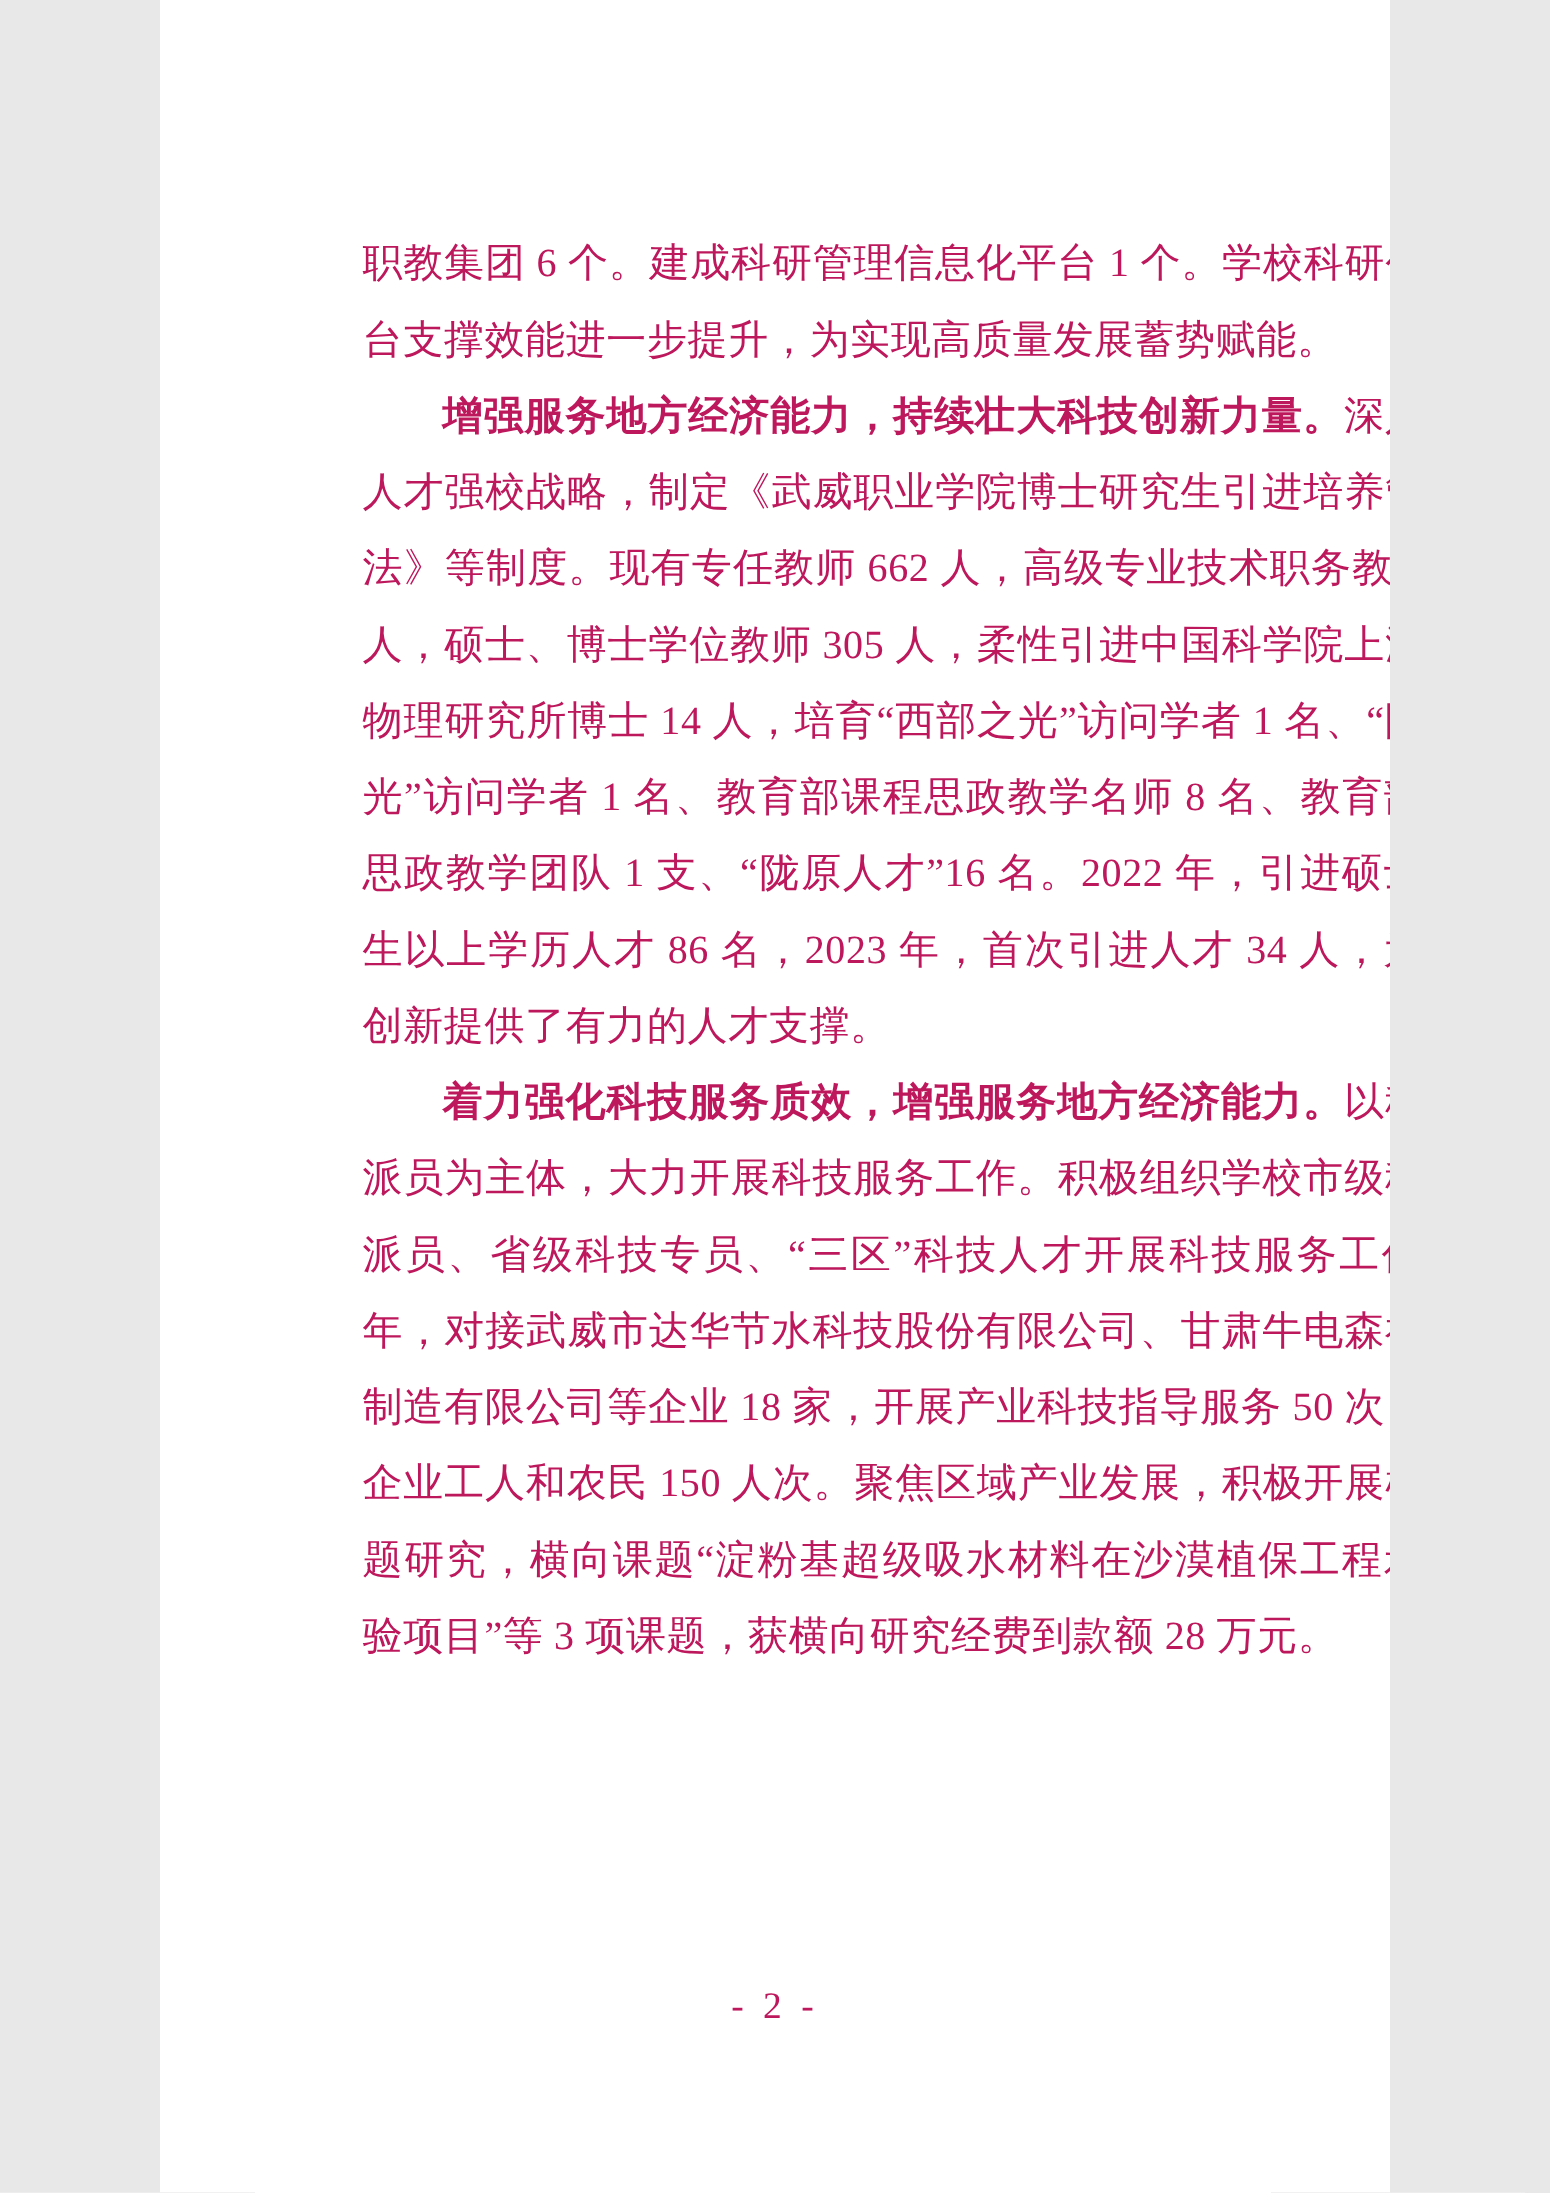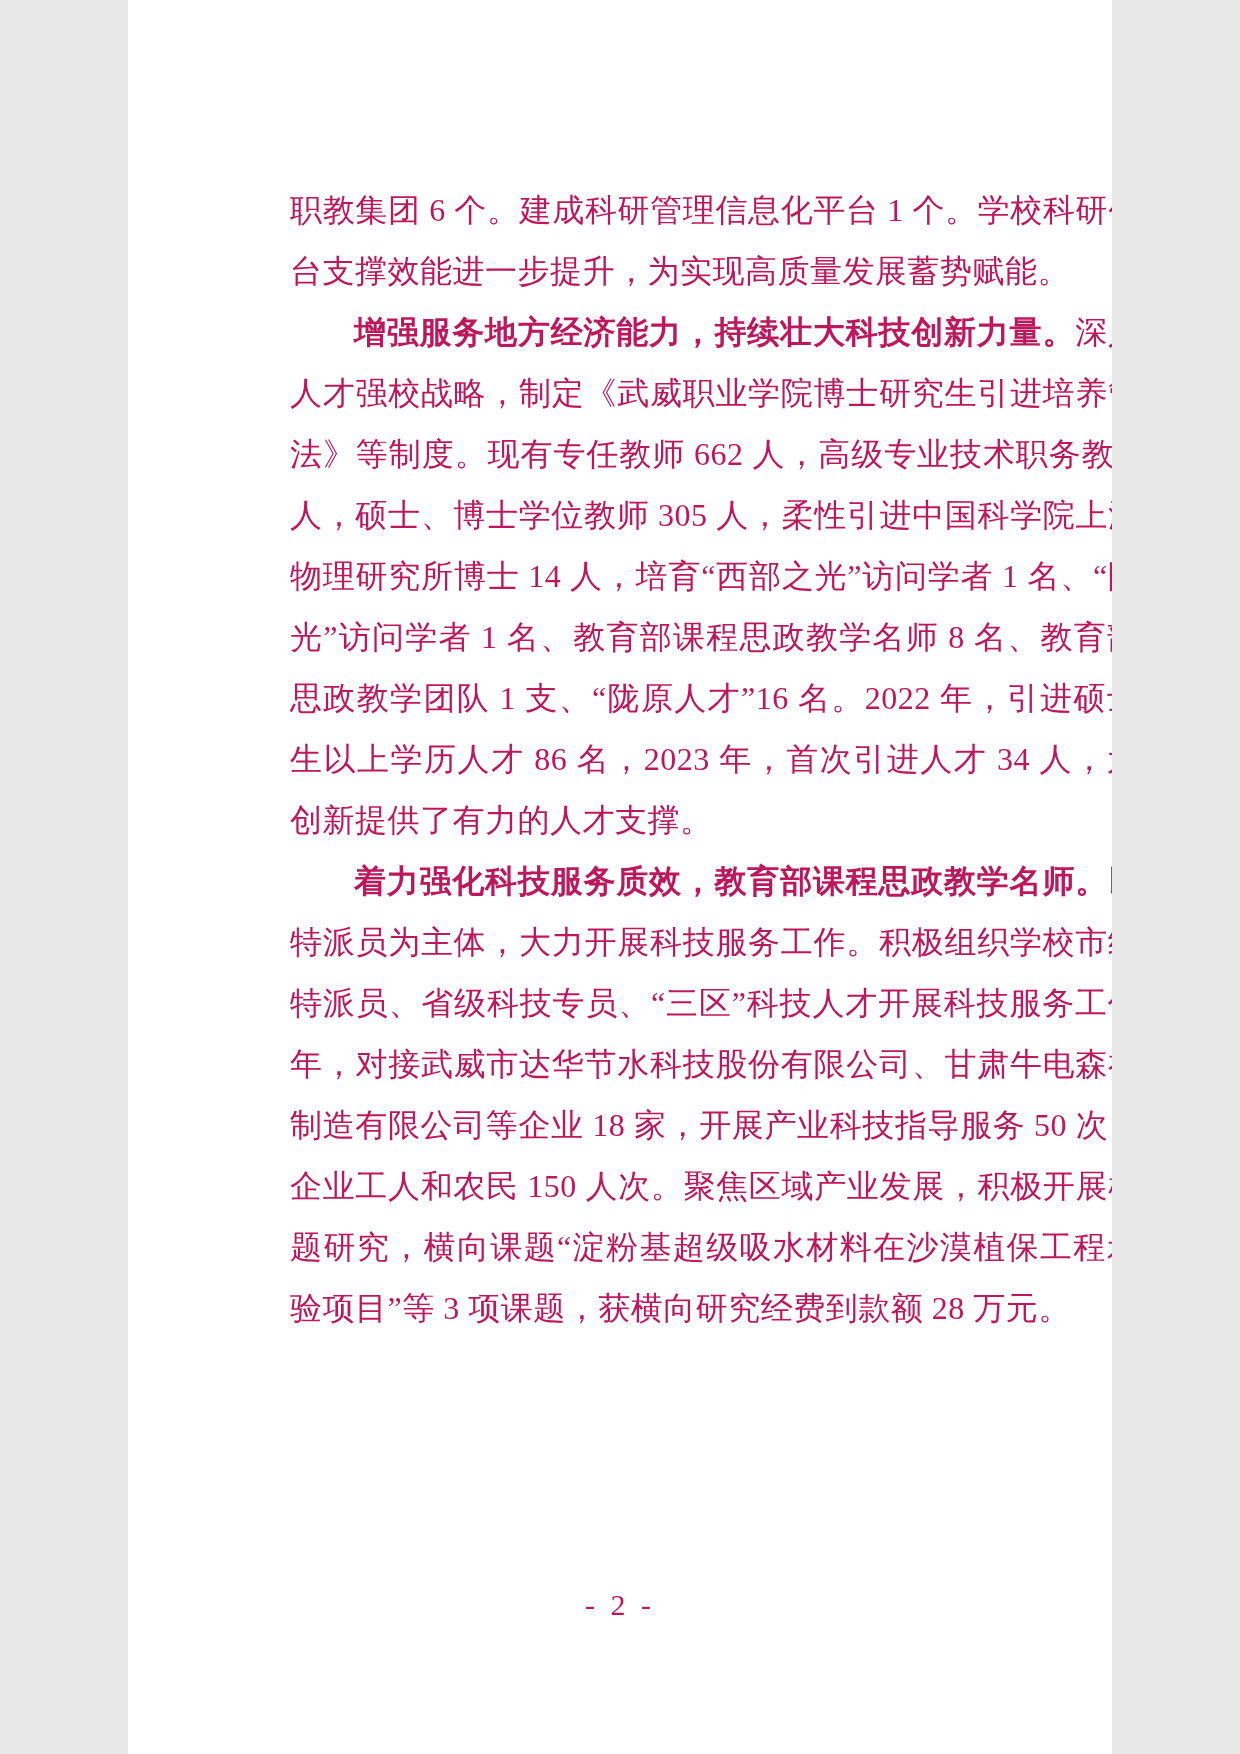--- a/index.html
+++ b/index.html
@@ -58,21 +58,21 @@
 
     <p>
       <span class="run-regular">职教集团 6 个。建成科研管理信息化平台 1 个。学校科研创新平台支撑效能进一步提升，为实现高质量发展蓄势赋能。</span>
     </p>
 
     <p class="indent">
       <span class="run-bold">增强服务地方经济能力，持续壮大科技创新力量。</span><span class="run-regular">深入实施人才强校战略，制定《武威职业学院博士研究生引进培养管理办法》等制度。现有专任教师 662 人，高级专业技术职务教师 282 人，硕士、博士学位教师 305 人，柔性引进中国科学院上海应用物理研究所博士 14 人，培育“西部之光”访问学者 1 名、“陇原之光”访问学者 1 名、教育部课程思政教学名师 8 名、教育部课程思政教学团队 1 支、“陇原人才”16 名。2022 年，引进硕士研究生以上学历人才 86 名，2023 年，首次引进人才 34 人，为科技创新提供了有力的人才支撑。</span>
     </p>
 
     <p class="indent">
-      <span class="run-bold">着力强化科技服务质效，教育部课程思政教学名师。</span><span class="run-regular">以科技特派员为主体，大力开展科技服务工作。积极组织学校市级科技特派员、省级科技专员、“三区”科技人才开展科技服务工作，今年，对接武威市达华节水科技股份有限公司、甘肃牛电森祥车辆制造有限公司等企业 18 家，开展产业科技指导服务 50 次，培训企业工人和农民 150 人次。聚焦区域产业发展，积极开展横向课题研究，横向课题“淀粉基超级吸水材料在沙漠植保工程示范试验项目”等 3 项课题，获横向研究经费到款额 28 万元。</span>
+      <span class="run-bold">着力强化科技服务质效，增强服务地方经济能力。</span><span class="run-regular">以科技特派员为主体，大力开展科技服务工作。积极组织学校市级科技特派员、省级科技专员、“三区”科技人才开展科技服务工作，今年，对接武威市达华节水科技股份有限公司、甘肃牛电森祥车辆制造有限公司等企业 18 家，开展产业科技指导服务 50 次，培训企业工人和农民 150 人次。聚焦区域产业发展，积极开展横向课题研究，横向课题“淀粉基超级吸水材料在沙漠植保工程示范试验项目”等 3 项课题，获横向研究经费到款额 28 万元。</span>
     </p>
 
 
   </div>
 
   <div class="page-number">- 2 -</div>
 
 </div>
 
 </body></html>

